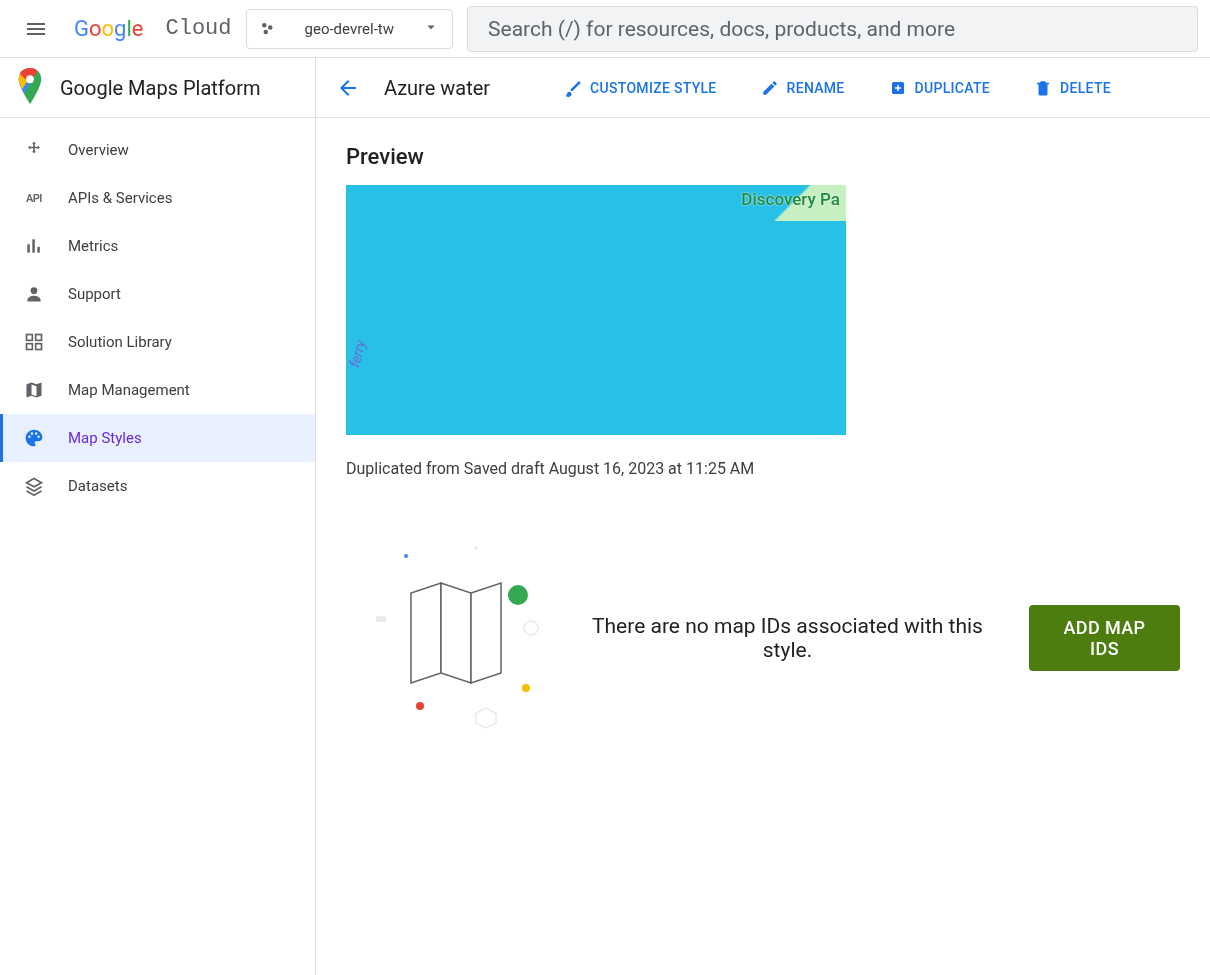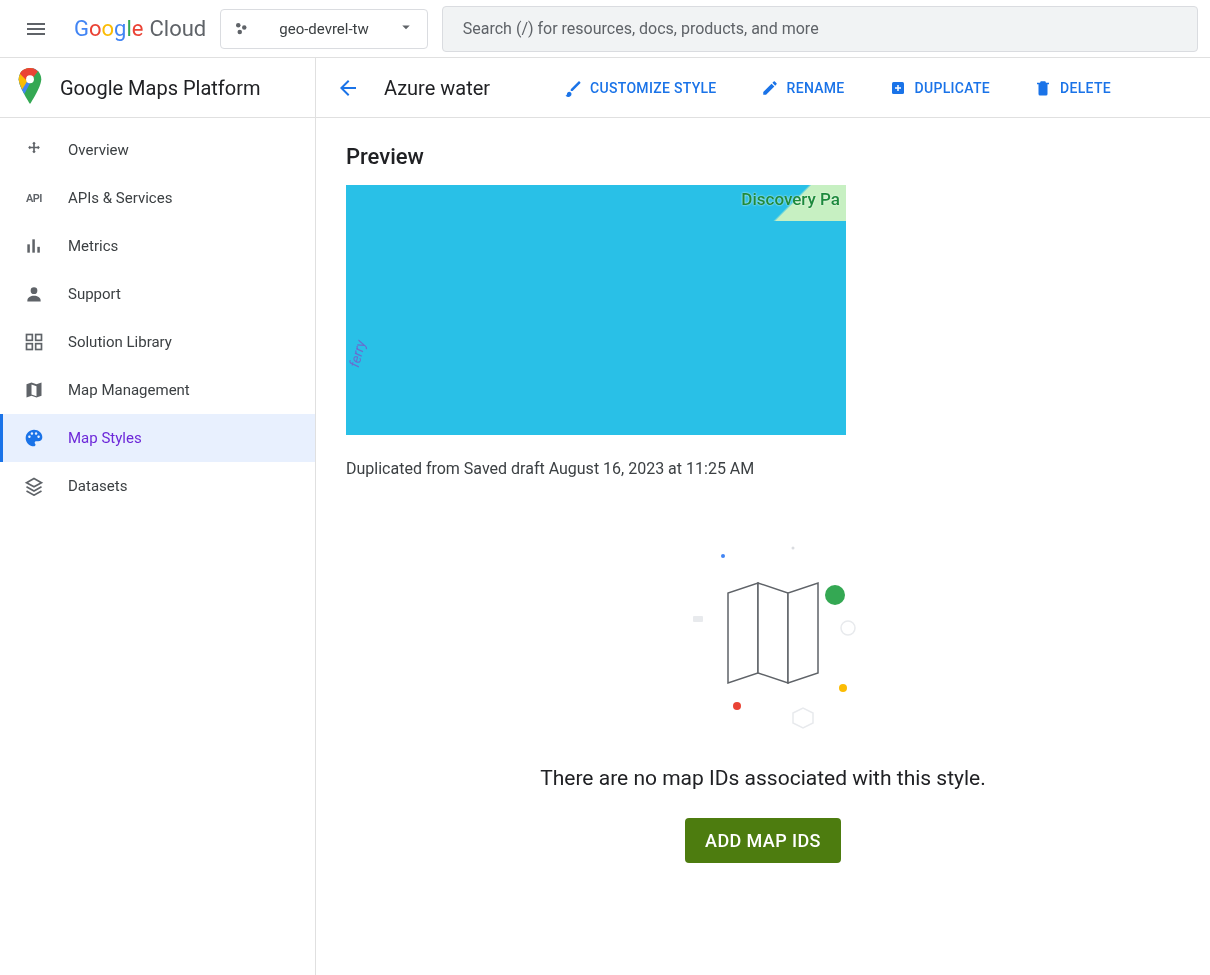--- a/index.html
+++ b/index.html
@@ -24,21 +24,21 @@
     display:flex; align-items:center; justify-content:center;
     cursor:pointer; color:#5f6368;
   }
   .logo {
     display:flex; align-items:center; gap:4px;
     font-size: 22px; font-weight: 400;
     cursor:pointer;
   }
   .logo .g1{color:#4285F4;} .logo .g2{color:#EA4335;} .logo .g3{color:#FBBC04;}
   .logo .g4{color:#4285F4;} .logo .g5{color:#34A853;} .logo .g6{color:#EA4335;}
-  .logo .cloud{color:#5f6368; margin-left:2px;}
+  .logo .cloud{color:#5f6368; margin-left:18px;font-family:Liberation Mono, monospace;}
   .project-picker {
     height: 40px;
     border: 1px solid #dadce0;
     border-radius: 4px;
     display:flex; align-items:center;
     padding: 0 12px;
     gap:28px;
     cursor:pointer;
     font-size: 15px;
     color:#3c4043;
@@ -50,21 +50,21 @@
     background: #f1f3f4;
     border: 1px solid #dadce0;
     border-radius: 4px;
     display:flex; align-items:center;
     padding: 0 20px;
     color:#5f6368;
     font-size: 17px;
   }
   .searchbar input {
     border:none; background:transparent; outline:none;
-    width:100%; font-size:16px; color:#202124;
+    width:100%; font-size:21px; color:#202124;
     font-family: inherit;
   }
   .searchbar input::placeholder { color:#5f6368; }
   .layout { display:flex; height: calc(975px - 58px); }
   .sidebar {
     width: 316px;
     border-right: 1px solid #e0e0e0;
     display:flex; flex-direction:column;
   }
   .product-header {
@@ -163,21 +163,21 @@
     transform-origin: left top;
     font-style: italic;
   }
   .preview-caption {
     margin-top: 24px;
     font-size: 16px;
     color:#3c4043;
   }
   .empty-state {
     margin-top: 60px;
-    display:flex; flex-direction:column; align-items:center;
+    display:flex; flex-direction:row; align-items:center;
     gap: 28px;
   }
   .empty-illustration { width: 200px; height: 200px; position:relative; }
   .empty-text {
     font-size: 21px;
     color:#202124;
     text-align:center;
   }
   .primary-btn {
     background:#4d7c0f;

